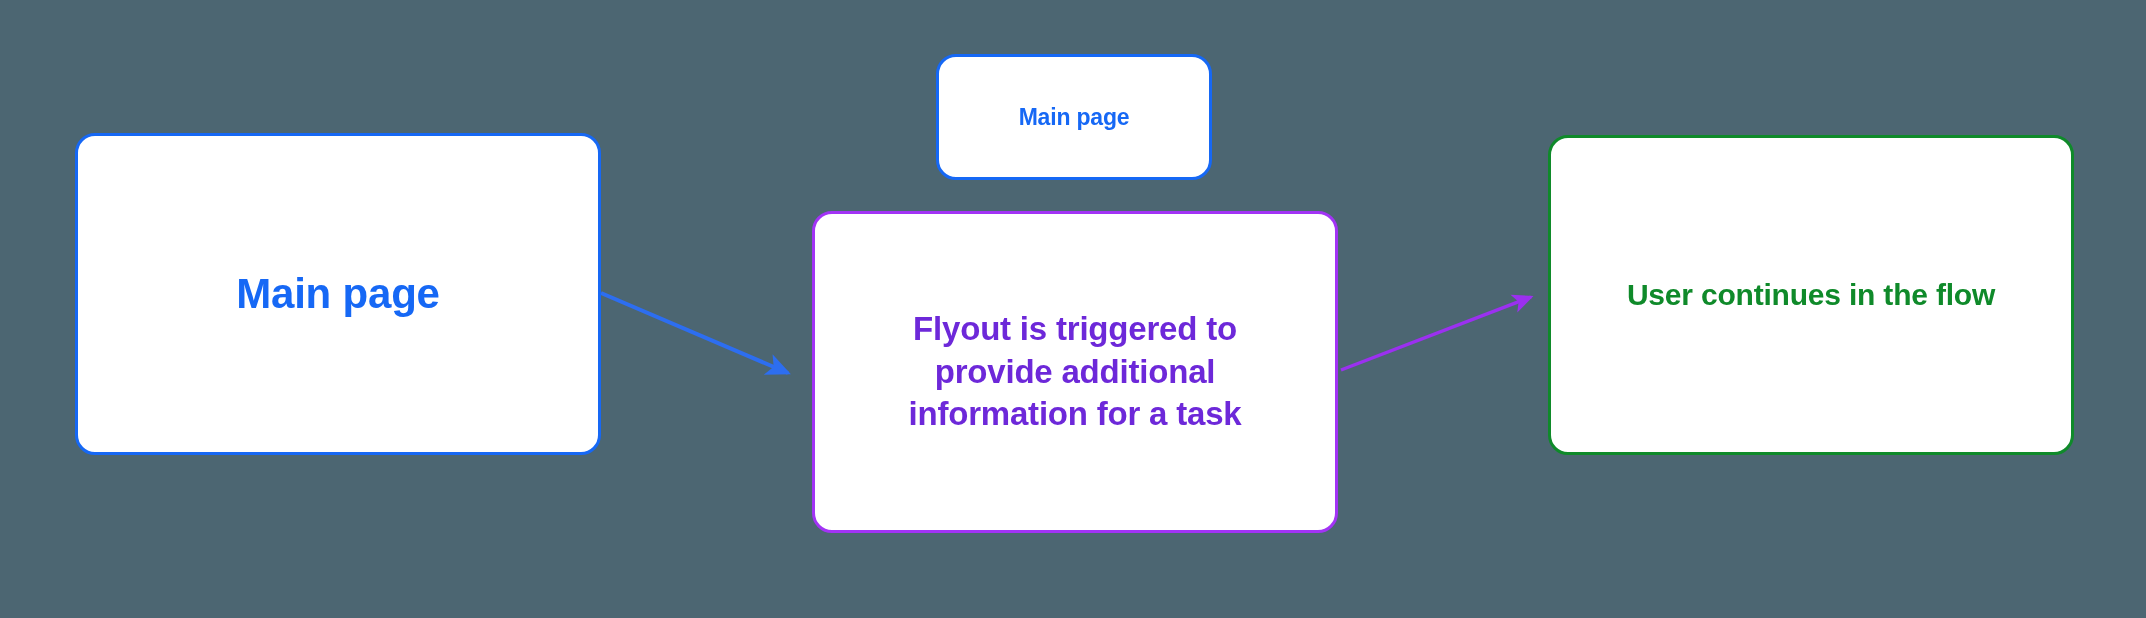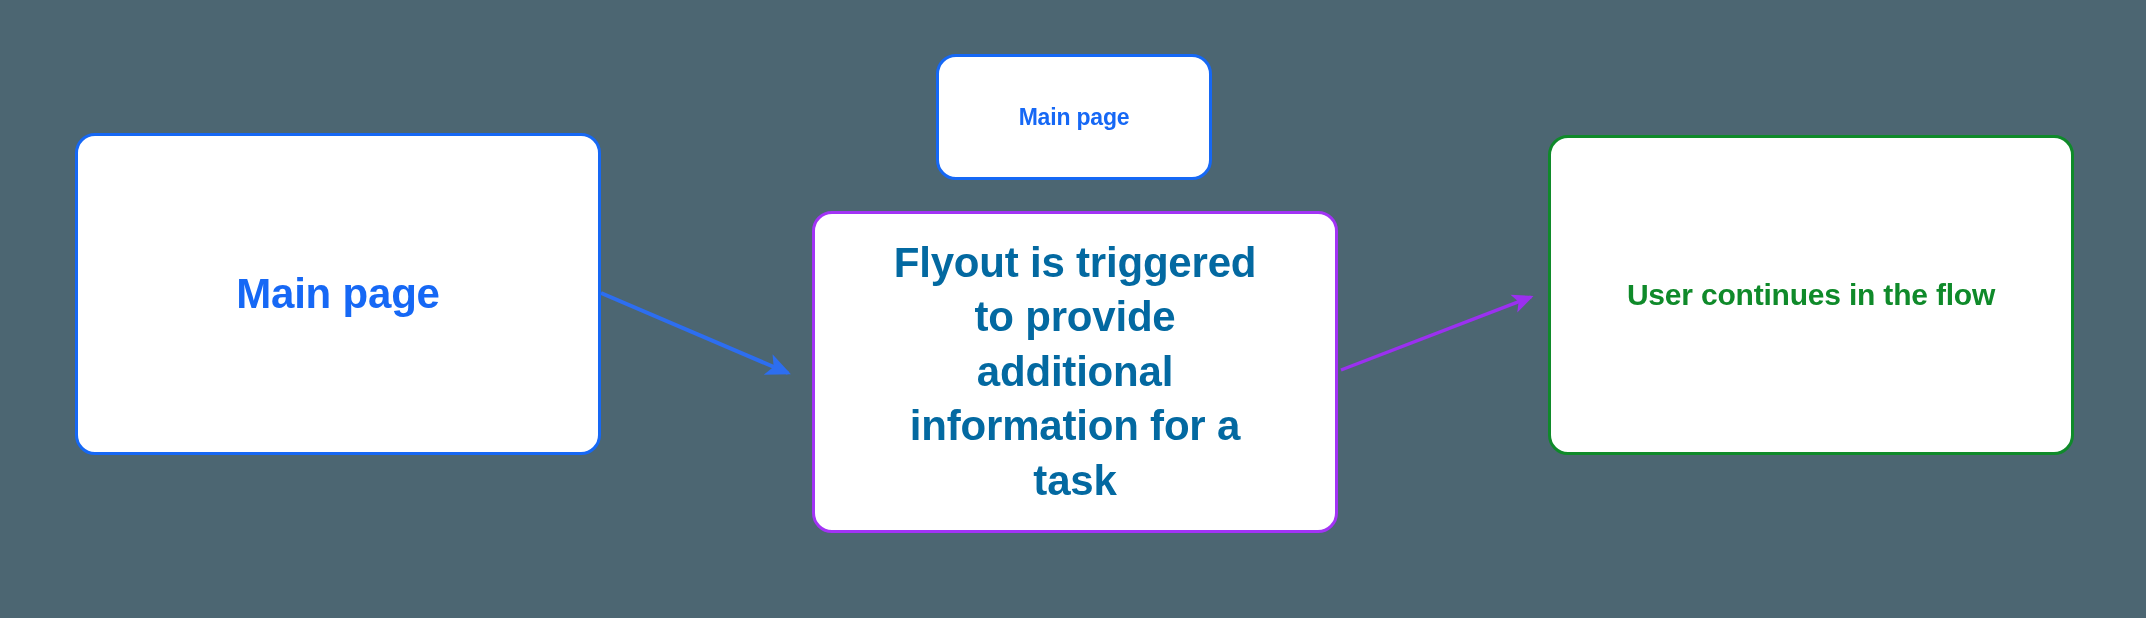--- a/index.html
+++ b/index.html
@@ -63,22 +63,22 @@
 
   
   #node-flyout {
     left: 812px;
     top: 211px;
     width: 526px;
     height: 322px;
     border-color: #a233f5;
   }
   #node-flyout .node-label {
-    color: #0369a1;
-    font-size: 42px;
+    color: #6d28d9;
+    font-size: 33px;
     line-height: 1.3;
     max-width: 400px;
   }
 
   
   #node-user-continues {
     left: 1548px;
     top: 135px;
     width: 526px;
     height: 320px;

